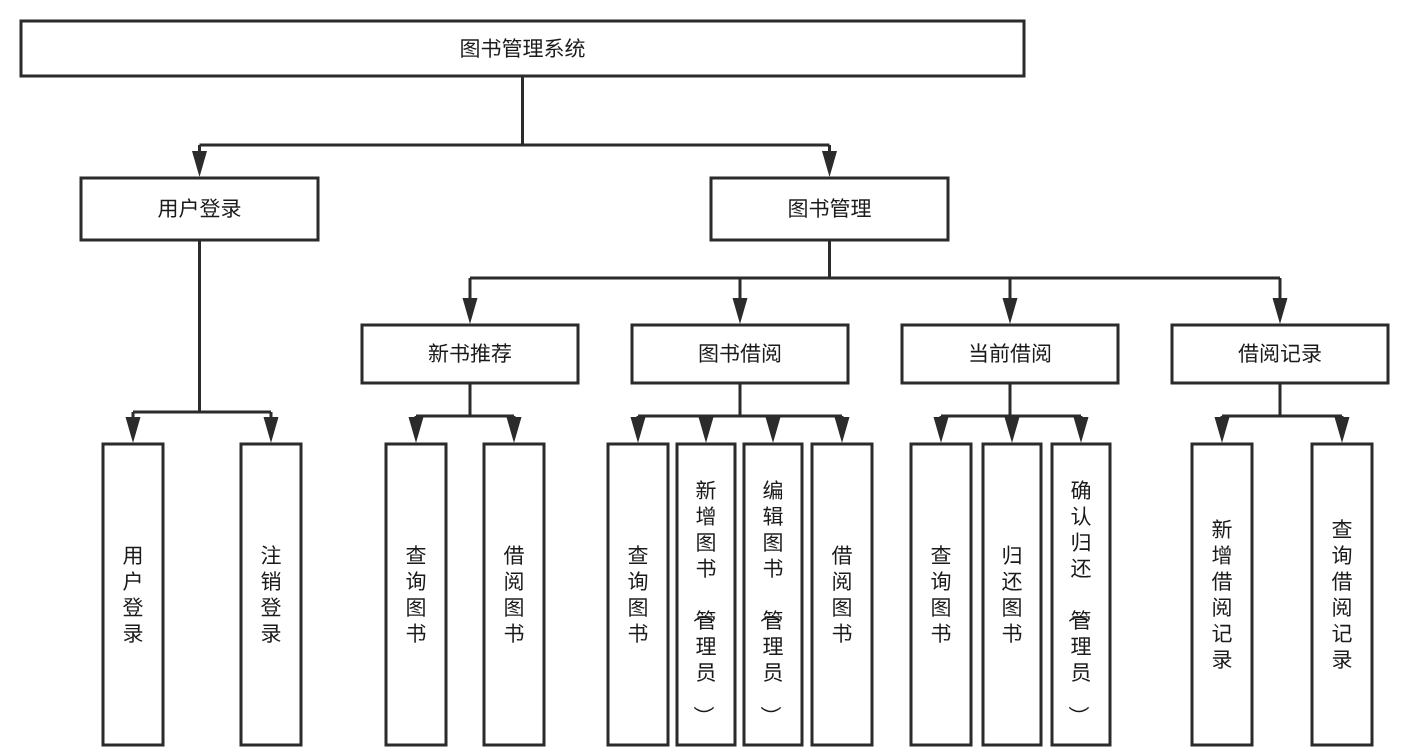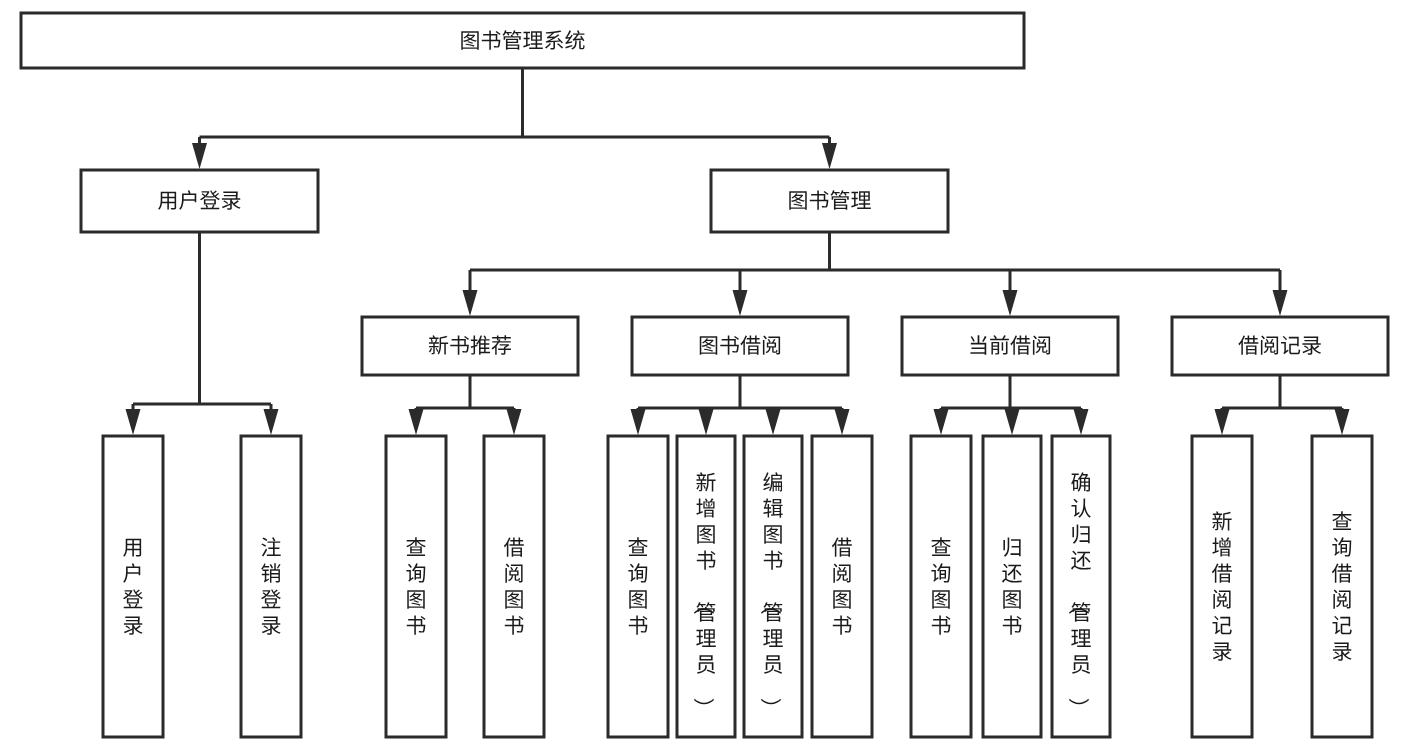--- a/index.html
+++ b/index.html
@@ -12,20 +12,21 @@
     width: 1405px;
     height: 747px;
     overflow: hidden;
     font-family: "DejaVu Sans", "Liberation Sans", sans-serif;
   }
   #diagram-root {
     position: relative;
     width: 1405px;
     height: 634px;
     background: #ffffff;
+    margin-top: 8px;
   }
   svg#tree-svg {
     position: absolute;
     left: 0;
     top: 0;
     width: 1405px;
     height: 747px;
     display: block;
   }
   .node-box {

